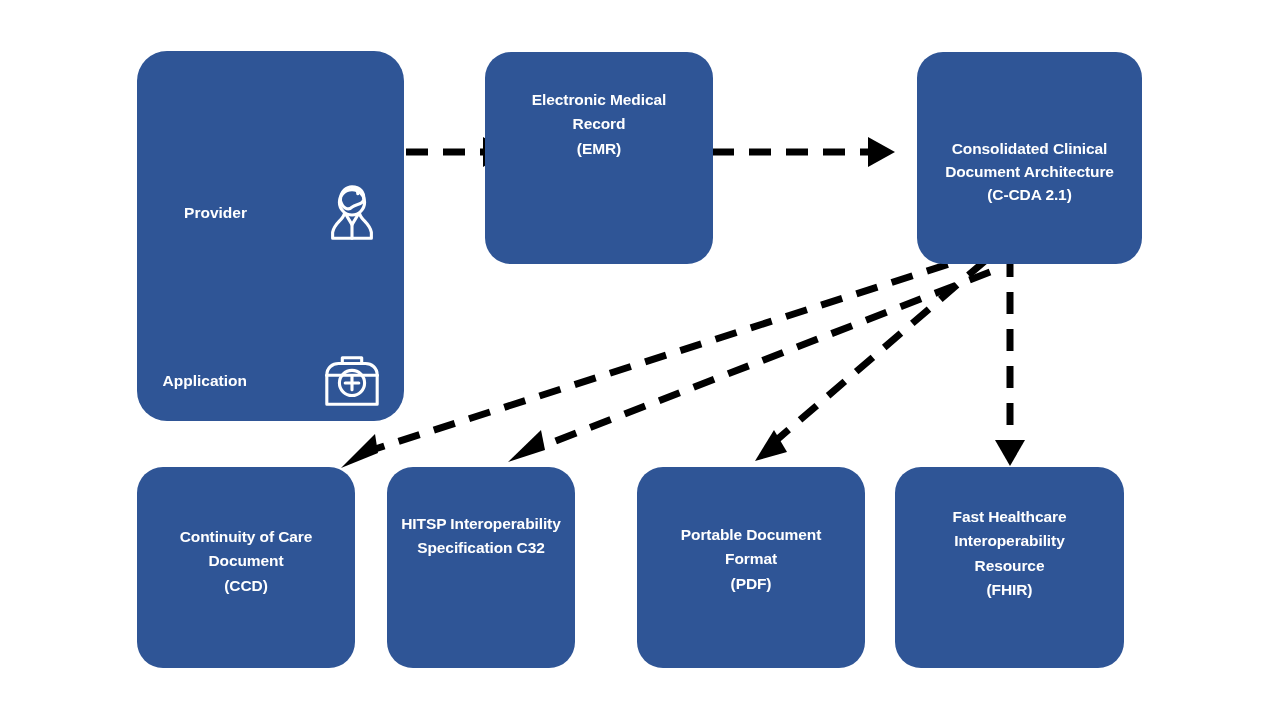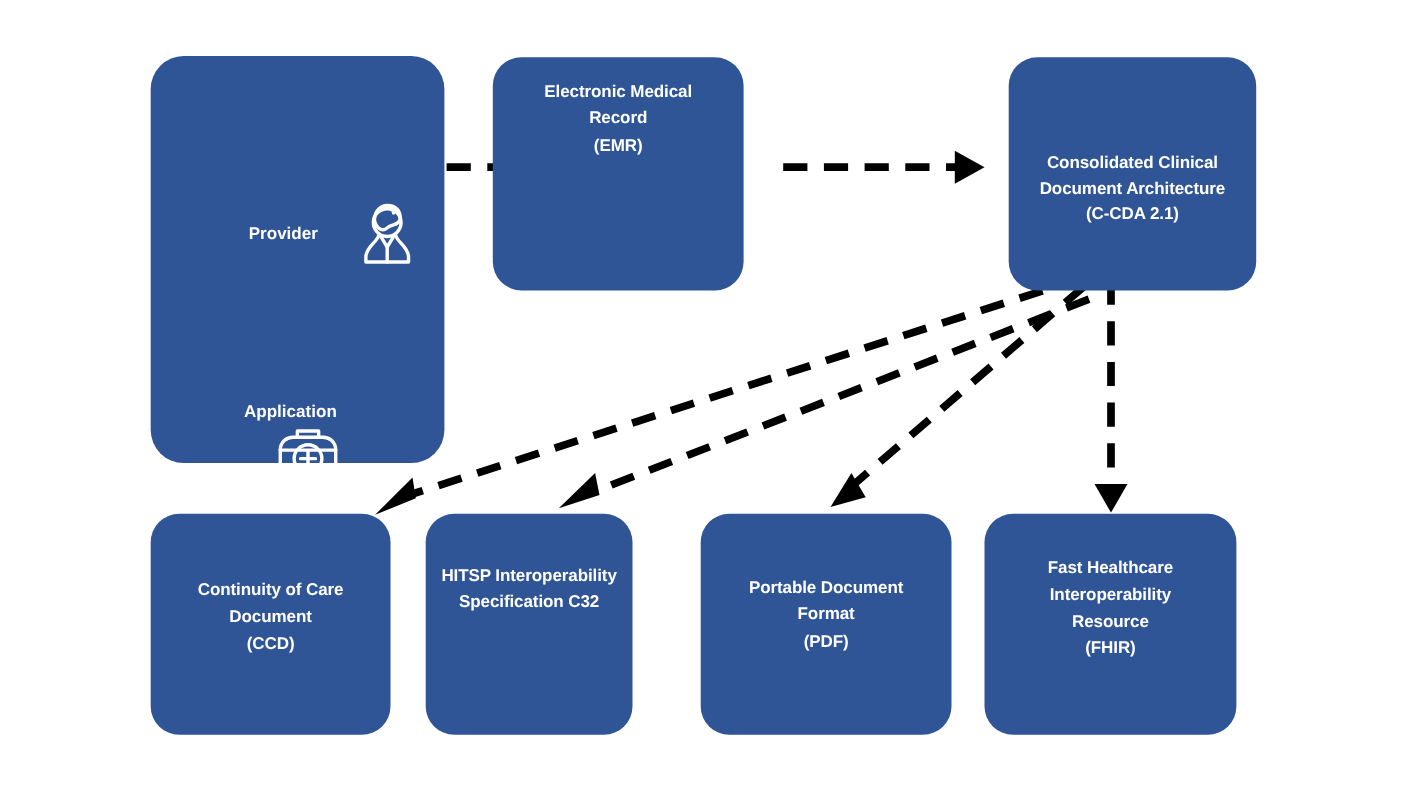--- a/index.html
+++ b/index.html
@@ -47,43 +47,44 @@
     border-radius: 30px;
     display: block;
   }
   .actor-row {
     position: absolute;
     display: flex;
     align-items: center;
     justify-content: flex-end;
     width: 238px;
     left: 8px;
+    gap: 42px;
   }
   .actor-row .actor-text {
     font-weight: bold;
     font-size: 15.5px;
     text-align: right;
     white-space: nowrap;
   }
   .actor-icon {
     width: 62px;
     height: 62px;
     margin-left: 32px;
     flex: 0 0 auto;
     display: block;
   }
   #actor-row-0 { top: 131px; }
   #actor-row-1 { top: 221px; }
-  #actor-row-2 { top: 315px; flex-direction: column; }
+  #actor-row-2 { top: 299px; }
 
   #node-emr {
-    left: 448px; top: 52px;
+    left: 485px; top: 52px;
     width: 228px; height: 212px;
     justify-content: flex-start;
-    padding-top: 20px;
+    padding-top: 36px;
   }
   #node-ccda {
     left: 917px; top: 52px;
     width: 225px; height: 212px;
     justify-content: center;
     padding-top: 29px;
   }
   #node-ccda .node-label { line-height: 1.48; }
 
   

